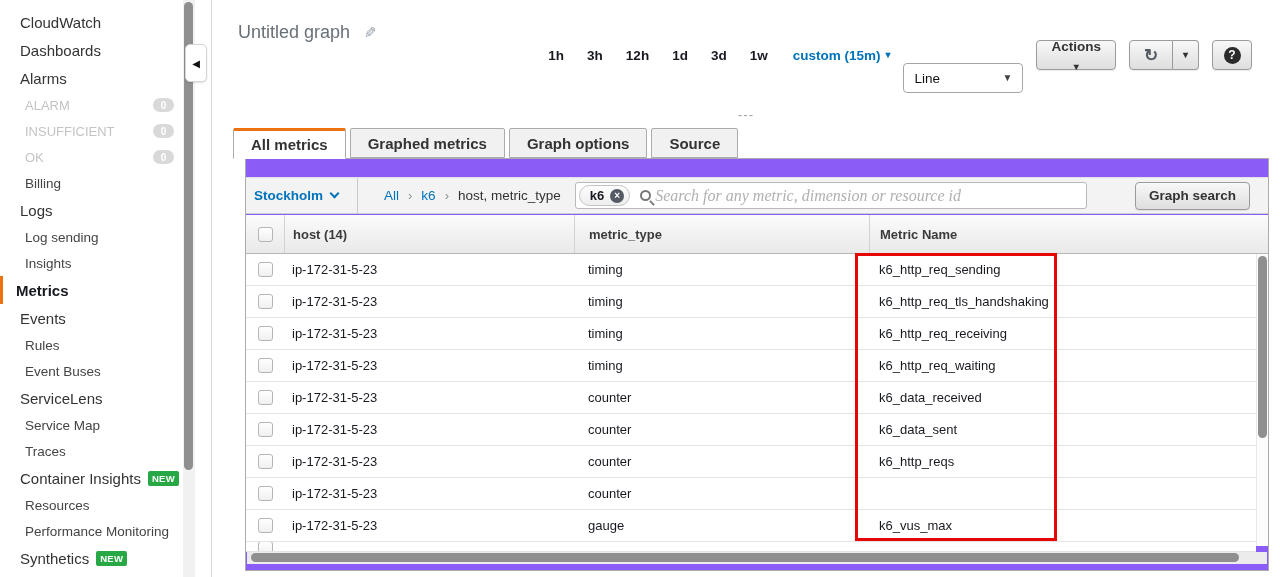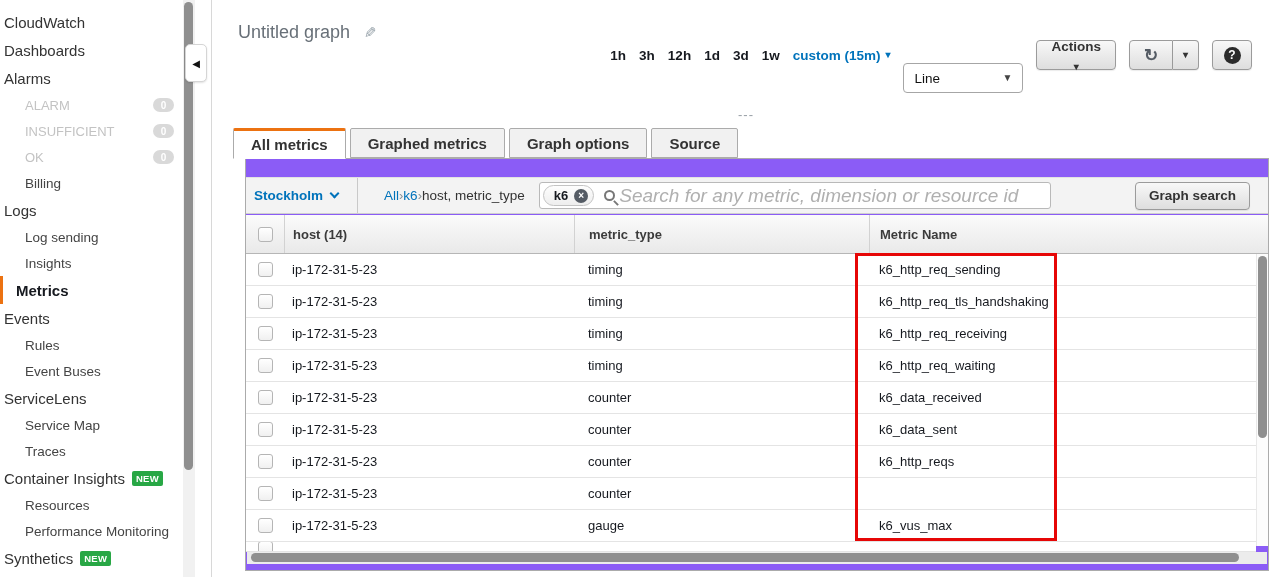--- a/index.html
+++ b/index.html
@@ -3,21 +3,21 @@
 <meta charset="utf-8">
 <style>
   * { box-sizing: border-box; margin: 0; padding: 0; }
   html,body { width:1280px; height:577px; overflow:hidden; background:#fff;
               font-family:"Liberation Sans", sans-serif; }
   body { position:relative; color:#16191f; }
 
   
   .sidebar { position:absolute; left:0; top:0; width:183px; height:577px; background:#fff; padding-top:8px; }
   .side-item { display:flex; align-items:center; cursor:pointer; }
-  .side-item.lvl0 { height:28px; padding-left:4px; font-size:15px; color:#333; }
+  .side-item.lvl0 { height:28px; padding-left:20px; font-size:15px; color:#333; }
   .side-item.lvl1 { height:26px; padding-left:25px; font-size:13.5px; color:#444; }
   .side-item.muted { color:#c3c3c3; font-size:13px; }
   .side-item.active { font-weight:bold; color:#16191f; border-left:3px solid #ec7211; padding-left:13px; }
   .count-badge { margin-left:auto; margin-right:9px; background:#d9d9d9; color:#fff; font-size:10px;
                  font-weight:bold; min-width:21px; height:14px; border-radius:8px; display:flex;
                  align-items:center; justify-content:center; }
   .new-badge { margin-left:7px; background:#28a745; color:#fff; font-size:9.5px; font-weight:bold;
                padding:2px 4px; border-radius:2px; letter-spacing:.3px; }
   .side-scrollbar { position:absolute; left:183px; top:0; width:12px; height:577px; background:#f1f1f1; }
   .side-scroll-thumb { position:absolute; left:1px; top:2px; width:9px; height:468px; background:#8f8f8f; border-radius:5px; }
@@ -27,21 +27,21 @@
                   font-size:10px; color:#111; }
 
   
   .main { position:absolute; left:211px; top:0; width:1069px; height:577px; border-left:1px solid #d8d8d8; background:#fff; }
 
   .graph-title { position:absolute; left:26px; top:22px; display:flex; align-items:center; gap:14px; }
   .graph-title .title-text { font-size:18px; color:#687078; }
   .pencil-icon { font-size:15px; color:#95a0a8; transform:scaleX(-1); display:inline-block; }
 
   .toolbar-right { position:absolute; right:28px; top:17px; display:flex; align-items:center; gap:13px; }
-  .time-group { display:flex; align-items:center; gap:13px; margin-right:0; }
+  .time-group { display:flex; align-items:center; gap:23px; margin-right:12px; }
   .time-link { font-size:13.5px; font-weight:bold; color:#16191f; cursor:pointer; }
   .custom-range { font-size:13.5px; font-weight:bold; color:#0073bb; cursor:pointer; display:flex; align-items:center; gap:5px; }
   .caret { font-size:10px; line-height:1; }
   .custom-range .caret { color:#0073bb; }
 
   .select-box { width:120px; height:30px; background:#fff; border:1px solid #a6a6a6; border-radius:4px;
                 display:flex; align-items:center; padding:0 10px; font-size:13.5px; cursor:pointer;margin-top:46px; }
   .select-box .sel-label { flex:1; color:#111; }
   .select-box .caret { color:#444; }
 
@@ -70,38 +70,38 @@
   .panel { position:absolute; left:21px; top:158px; width:1024px; height:413px; border:1px solid #ababab;
            background:#8b5cf6;margin-left:12px; }
 
   .filter-bar { position:absolute; left:0; right:0; top:18px; height:37px; background:#f3f3f3;
                 border-top:1px solid #e2e2e2; border-bottom:1px solid #cfcfcf; display:flex; align-items:center; }
   .region-box { width:112px; height:100%; border-right:1px solid #c9c9c9; display:flex; align-items:center;
                 padding-left:8px; gap:8px; cursor:pointer; }
   .region-label { color:#0073bb; font-size:13.5px; font-weight:bold; }
   .chev-down { width:7px; height:7px; border-right:2px solid #0073bb; border-bottom:2px solid #0073bb;
                transform:rotate(45deg); margin-top:-4px; }
-  .crumbs { display:flex; align-items:center; margin-left:26px; font-size:13.5px; }
+  .crumbs { display:flex; align-items:center; gap:9px; margin-left:26px; font-size:13.5px; }
   .crumb.link { color:#0073bb; cursor:pointer; }
   .crumb-sep { color:#879196; font-size:13px; }
   .crumb { color:#333; }
 
   .search-wrap { margin-left:14px; width:512px; height:27px; background:#fff; border:1px solid #b9b9b9;
                  border-radius:3px; display:flex; align-items:center; padding:0 6px 0 3px; }
   .tag-pill { display:flex; align-items:center; gap:6px; background:linear-gradient(#fdfdfd,#eee);
               border:1px solid #c3c3c3; border-radius:11px; height:21px; padding:0 5px 0 10px;
               font-size:13px; font-weight:bold; color:#16191f; }
   .tag-close { width:14px; height:14px; border-radius:50%; background:#545b64; color:#fff; font-size:10px;
                display:flex; align-items:center; justify-content:center; cursor:pointer; }
   .mag-icon { width:11px; height:11px; border:2px solid #777; border-radius:50%; position:relative;
               margin:0 4px 0 10px; flex:none; }
   .mag-icon::after { content:""; position:absolute; width:2px; height:6px; background:#777;
                      left:9px; top:8px; transform:rotate(-45deg); }
-  .search-input { flex:1; border:none; outline:none; font-style:italic; font-size:19px; color:#555;
-                  font-family:Liberation Sans, sans-serif; background:transparent; }
+  .search-input { flex:1; border:none; outline:none; font-style:italic; font-size:16px; color:#555;
+                  font-family:Liberation Serif, serif; background:transparent; }
   .search-input::placeholder { color:#b0b0b0; }
   .graph-search-btn { margin-left:auto; margin-right:18px; height:28px; padding:0 13px; }
 
   
   .grid-header { position:absolute; left:0; right:0; top:56px; height:39px; display:flex; align-items:center;
                  background:linear-gradient(#fbfbfb,#e9e9e9); border-bottom:1px solid #b6b6b6;
                  font-size:13px; font-weight:bold; color:#3b3b3b; }
   .cell { display:flex; align-items:center; height:100%; }
   .c-check { width:38px; justify-content:center; flex:none; }
   .c-host  { width:290px; padding-left:8px; flex:none; }

